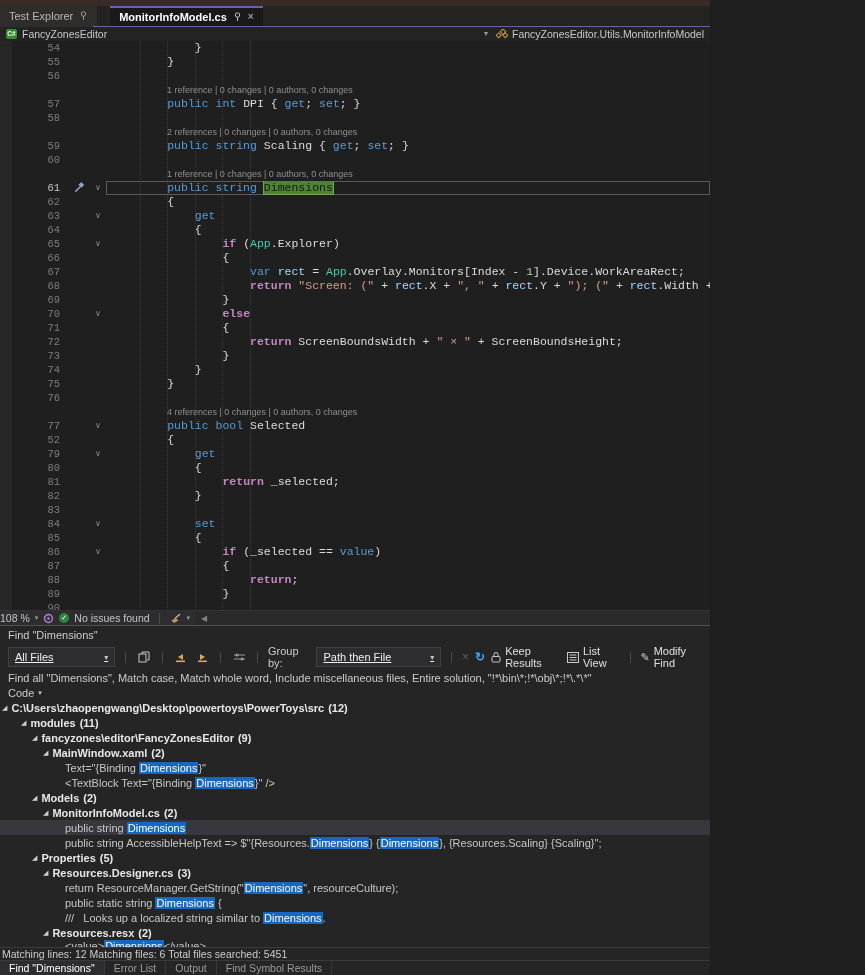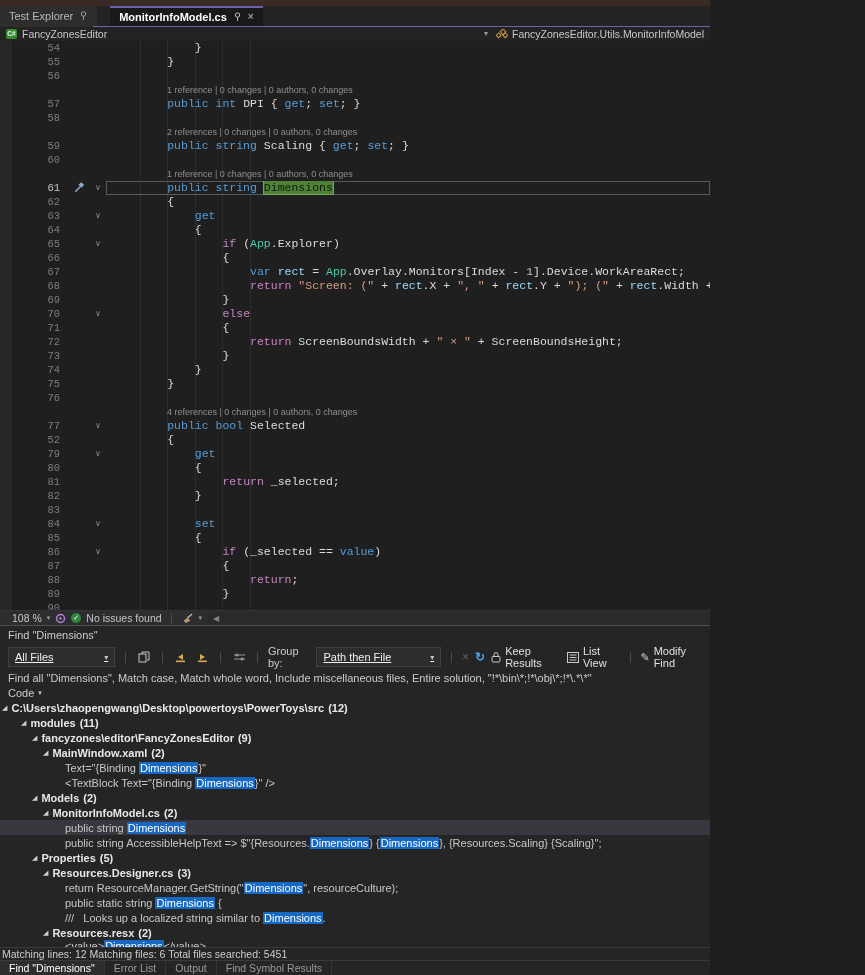--- a/index.html
+++ b/index.html
@@ -31,32 +31,32 @@
   .glyph-col { width:12px; background:#272727; flex:none; }
   .lnum { width:56px; flex:none; text-align:right; padding-right:8px; color:#7d7d7d;
     font-family:"Liberation Mono","DejaVu Sans Mono",monospace; font-size:10.5px; }
   .crow.current .lnum { color:#c6c6c6; }
   .tool-col { width:22px; flex:none; display:flex; align-items:center; justify-content:center; }
   .fold-col { width:16px; flex:none; color:#8a8a8a; font-size:8px; text-align:center; line-height:14px; }
   .ctext { flex:1; padding-left:6px; white-space:pre; overflow:hidden;
     font-family:"Liberation Mono","DejaVu Sans Mono",monospace; font-size:11.5px; color:#dcdcdc; }
   .crow.current .ctext { box-shadow:inset 0 0 0 1px #5a5a5c; }
   .seg-kw  { color:#569cd6; }
-  .seg-ctl { color:#c586c0; }
+  .seg-ctl { color:#c586c0;font-weight:bold; }
   .seg-cls { color:#4ec9b0; }
   .seg-loc { color:#9cdcfe; }
   .seg-num2{ color:#b5cea8; }
   .seg-str { color:#d69d85; }
   .seg-pl  { color:#dcdcdc; }
   .seg-hlg { background:#4f8136; color:#0e1a07; box-shadow:0 0 0 1px #71a857; }
   .lens { font-family:"Liberation Sans",sans-serif; font-size:9px; color:#8f8f8f; margin-left:55px; }
 
   
   .ed-bar { height:15px; background:#2d2d30; display:flex; align-items:center; font-size:10.5px;
-    color:#c5c5c5; gap:5px; padding-left:12px; border-top:1px solid #333337; }
+    color:#c5c5c5; gap:5px; padding-left:0; border-top:1px solid #333337; }
   .ed-bar .caret { font-size:7px; color:#9a9a9a; }
   .vdiv { width:1px; height:11px; background:#4a4a50; margin:0 4px; }
   .check-circle { width:10px; height:10px; border-radius:50%; background:#2d883e; color:#fff; font-size:7px;
     display:inline-flex; align-items:center; justify-content:center; }
   .hscroll-rest { flex:1; align-self:stretch; background:#2a2a2b; display:flex; align-items:center; padding-left:6px; }
   .scroll-left { color:#808080; font-size:8px; }
 
   
   .find-panel { flex:1; background:#252526; border-top:1px solid #4f4f55; display:flex; flex-direction:column; font-size:11px; color:#cccccc; }
   .find-title { height:18px; display:flex; align-items:center; padding:0 8px; }

